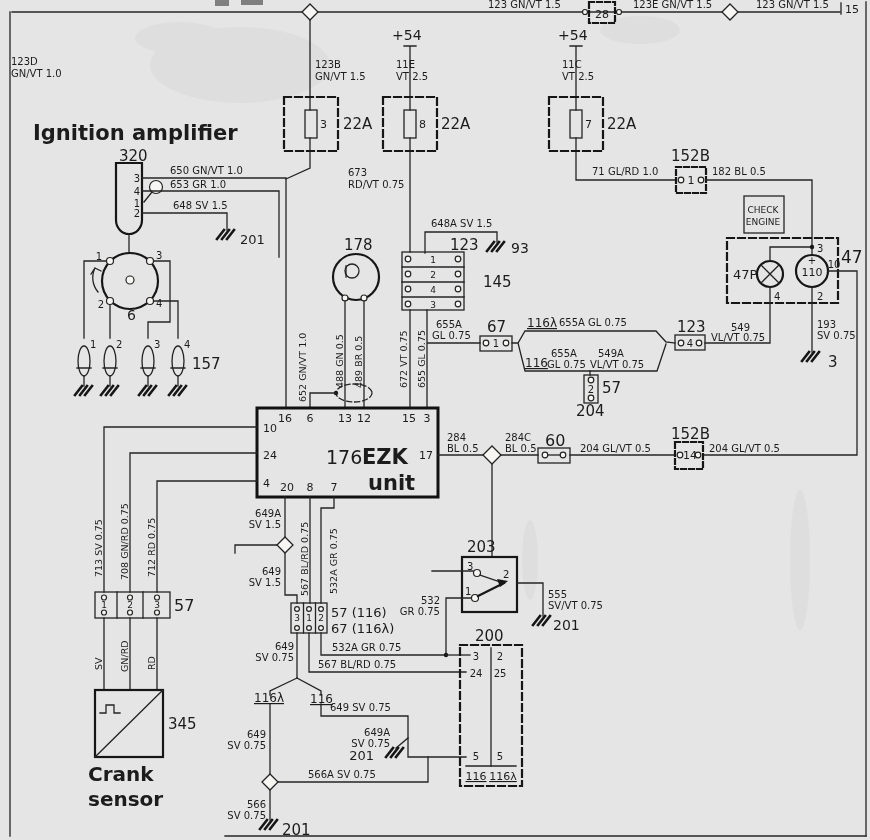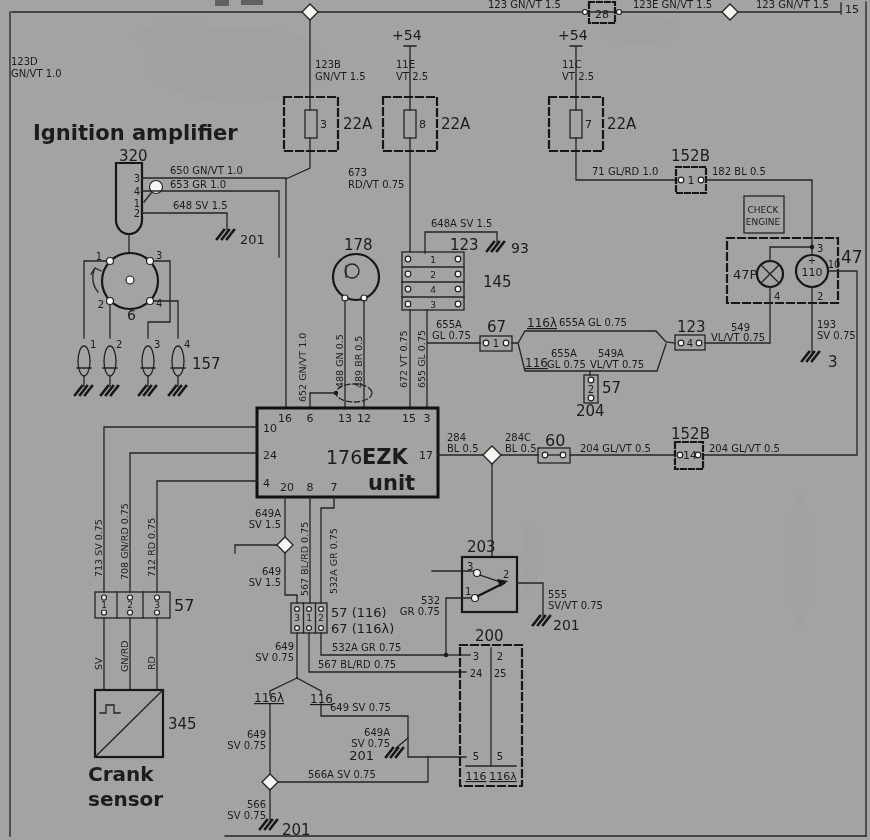--- a/index.html
+++ b/index.html
@@ -1,16 +1,16 @@
 <!DOCTYPE html>
 <html><head>
 <meta charset="utf-8">
 <style>
   html,body{margin:0;padding:0;background:#cfcfcf;}
-  .page{position:relative;width:870px;height:840px;background:#a3a3a3;overflow:hidden;
+  .page{position:relative;width:870px;height:840px;background:#e5e5e5;overflow:hidden;
         font-family:"DejaVu Sans",sans-serif;}
   svg{position:absolute;left:0;top:0;}
   svg text{fill:#1c1c1c;font-family:"DejaVu Sans",sans-serif;}
   .w{stroke:#242424;fill:none;stroke-width:1.3;stroke-linecap:square;stroke-linejoin:miter;}
   .w2{stroke:#161616;fill:none;stroke-width:2.2;stroke-linecap:square;}
   .w3{stroke:#111;fill:none;stroke-width:3;}
   .dash{stroke-dasharray:7,4;}
   .dash2{stroke-dasharray:5,3;}
   .pin{fill:#f7f6f2;stroke:#242424;stroke-width:1.2;}
   .dot{fill:#161616;stroke:none;}

